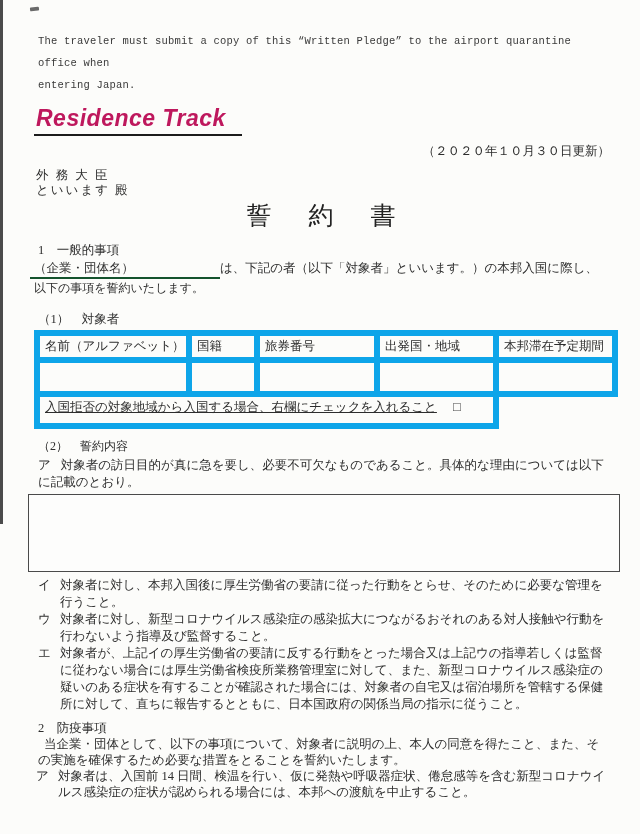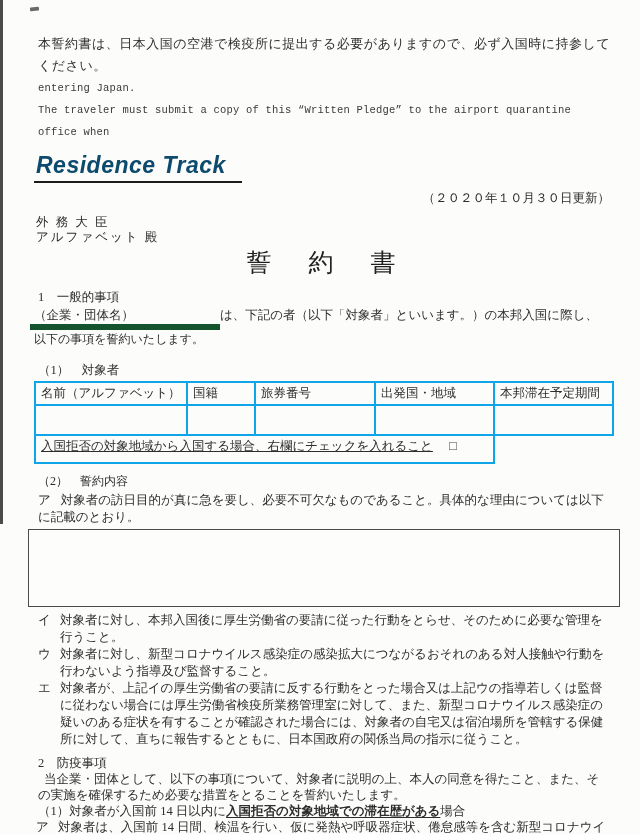--- a/index.html
+++ b/index.html
@@ -11,37 +11,37 @@
   .page{padding:30px 26px 0 34px;position:relative;}
   
   .edge-bar{position:absolute;left:0;top:0;width:3px;height:524px;background:#4b4b4b;}
   .speck{position:absolute;left:30px;top:7px;width:9px;height:4px;background:#6a6a6a;transform:rotate(-6deg);border-radius:1px;}
   
   .notice-jp{margin:3px 0 0 4px;font-size:13px;line-height:22px;letter-spacing:.5px;}
   .notice-en{margin:0 0 0 4px;font-size:10.5px;line-height:22px;letter-spacing:.2px;
     font-family:"Liberation Mono","DejaVu Sans Mono",monospace;color:#3a3a3a;}
   
   .track-title{margin:9px 0 0 0;font-family:"Liberation Sans","DejaVu Sans",sans-serif;
-    font-size:23px;font-style:italic;font-weight:bold;color:#0c4a6e;letter-spacing:.5px;}
+    font-size:23px;font-style:italic;font-weight:bold;color:#be185d;letter-spacing:.5px;}
   .track-title span{display:inline-block;border-bottom:2px solid #1c1c1c;padding:0 16px 2px 2px;}
   .updated{margin:7px 4px 0 0;text-align:right;font-size:12.5px;line-height:16px;}
   .addr{margin:0 0 0 2px;font-size:12.5px;line-height:15px;letter-spacing:2px;}
   .addr-wrap{margin-top:9px;}
   .doc-title{margin:5px 0 0 0;text-align:center;font-size:25px;font-weight:normal;
     line-height:26px;letter-spacing:6px;color:#222;}
   
   .h12{margin:12px 0 0 4px;font-size:12.5px;line-height:18px;}
   .bodyline{margin:0;font-size:12px;line-height:18px;}
   .org-line{margin:0;font-size:12.5px;line-height:18px;}
-  .org-blank{display:inline-block;min-width:186px;border-bottom:6px solid #14532d;margin-left:-4px;padding-left:4px;}
+  .org-blank{display:inline-block;min-width:186px;border-bottom:2px solid #14532d;margin-left:-4px;padding-left:4px;}
   .sub{margin:13px 0 0 4px;font-size:12.5px;line-height:18px;}
   .sub2{margin:8px 0 2px 4px;font-size:12px;line-height:18px;}
   
   table{border-collapse:collapse;table-layout:fixed;width:578px;margin-top:2px;}
-  td{border:2px solid #0ea5e9;font-size:12.5px;padding:2px 5px;vertical-align:top;overflow:hidden;white-space:nowrap;}
+  td{border:6px solid #0ea5e9;font-size:12.5px;padding:2px 5px;vertical-align:top;overflow:hidden;white-space:nowrap;}
   tr.hdr td{height:17px;}
   tr.emp td{height:24px;}
   tr.note td{height:22px;border-top:none;text-decoration:underline;}
   td.noborder{border:none;background:transparent;}
   .cbx{display:inline-block;margin-left:16px;font-size:13px;line-height:13px;color:#444;}
   
   .para{margin:2px 0 0 4px;font-size:12.5px;line-height:17px;}
   .para .lbl{margin-right:10px;}
   .hang{display:flex;margin:0 0 0 4px;font-size:12.5px;line-height:17px;}
   .hang .lbl{flex:none;width:22px;}
@@ -55,31 +55,30 @@
   .hang.s2{margin-left:2px;}
   .bu{font-weight:bold;text-decoration:underline;text-underline-offset:2px;}
 </style>
 </head>
 <body>
 
 <div class="page">
   <div class="edge-bar"></div>
   <div class="speck"></div>
 
-  <p class="notice-jp">本誓約書は、日本入国の空港で検疫所に提出する必要がありますので、必ず入国時に持参してください。</p>
+  <p class="notice-en">The traveler must submit a copy of this “Written Pledge” to the airport quarantine office when</p>
   <p class="notice-en">entering Japan.</p>
-  <p class="notice-en">The traveler must submit a copy of this “Written Pledge” to the airport quarantine office when</p>
 
   <h1 class="track-title"><span>Residence Track</span></h1>
 
   <p class="updated">（２０２０年１０月３０日更新）</p>
 
   <div class="addr-wrap">
     <p class="addr">外 務 大 臣</p>
-    <p class="addr">アルファベット 殿</p>
+    <p class="addr">といいます 殿</p>
   </div>
 
   <h2 class="doc-title">誓　約　書</h2>
 
   <p class="h12">1　一般的事項</p>
 
   <p class="org-line"><span class="org-blank"><span>（企業・団体名）</span></span><span>は、下記の者（以下「対象者」といいます。）の本邦入国に際し、</span></p>
   <p class="bodyline">以下の事項を誓約いたします。</p>
 
   <p class="sub">（1）　対象者</p>
@@ -129,20 +128,19 @@
     <span class="txt">対象者に対し、新型コロナウイルス感染症の感染拡大につながるおそれのある対人接触や行動を行わないよう指導及び監督すること。</span>
   </div>
   <div class="hang">
     <span class="lbl">エ</span>
     <span class="txt">対象者が、上記イの厚生労働省の要請に反する行動をとった場合又は上記ウの指導若しくは監督に従わない場合には厚生労働省検疫所業務管理室に対して、また、新型コロナウイルス感染症の疑いのある症状を有することが確認された場合には、対象者の自宅又は宿泊場所を管轄する保健所に対して、直ちに報告するとともに、日本国政府の関係当局の指示に従うこと。</span>
   </div>
 
   <p class="s2h">2　防疫事項</p>
   <p class="s2 indent">当企業・団体として、以下の事項について、対象者に説明の上、本人の同意を得たこと、また、その実施を確保するため必要な措置をとることを誓約いたします。</p>
 
-  <p class="s2"><span>（1）対象者が入国前 14 日以内に</span><span class="bu">入国拒否の対象地域での滞在歴がある</span><span>場合</span></p>
 
   <div class="hang s2">
     <span class="lbl">ア</span>
     <span class="txt">対象者は、入国前 14 日間、検温を行い、仮に発熱や呼吸器症状、倦怠感等を含む新型コロナウイルス感染症の症状が認められる場合には、本邦への渡航を中止すること。</span>
   </div>
 
 </div>
 
 </body></html>

